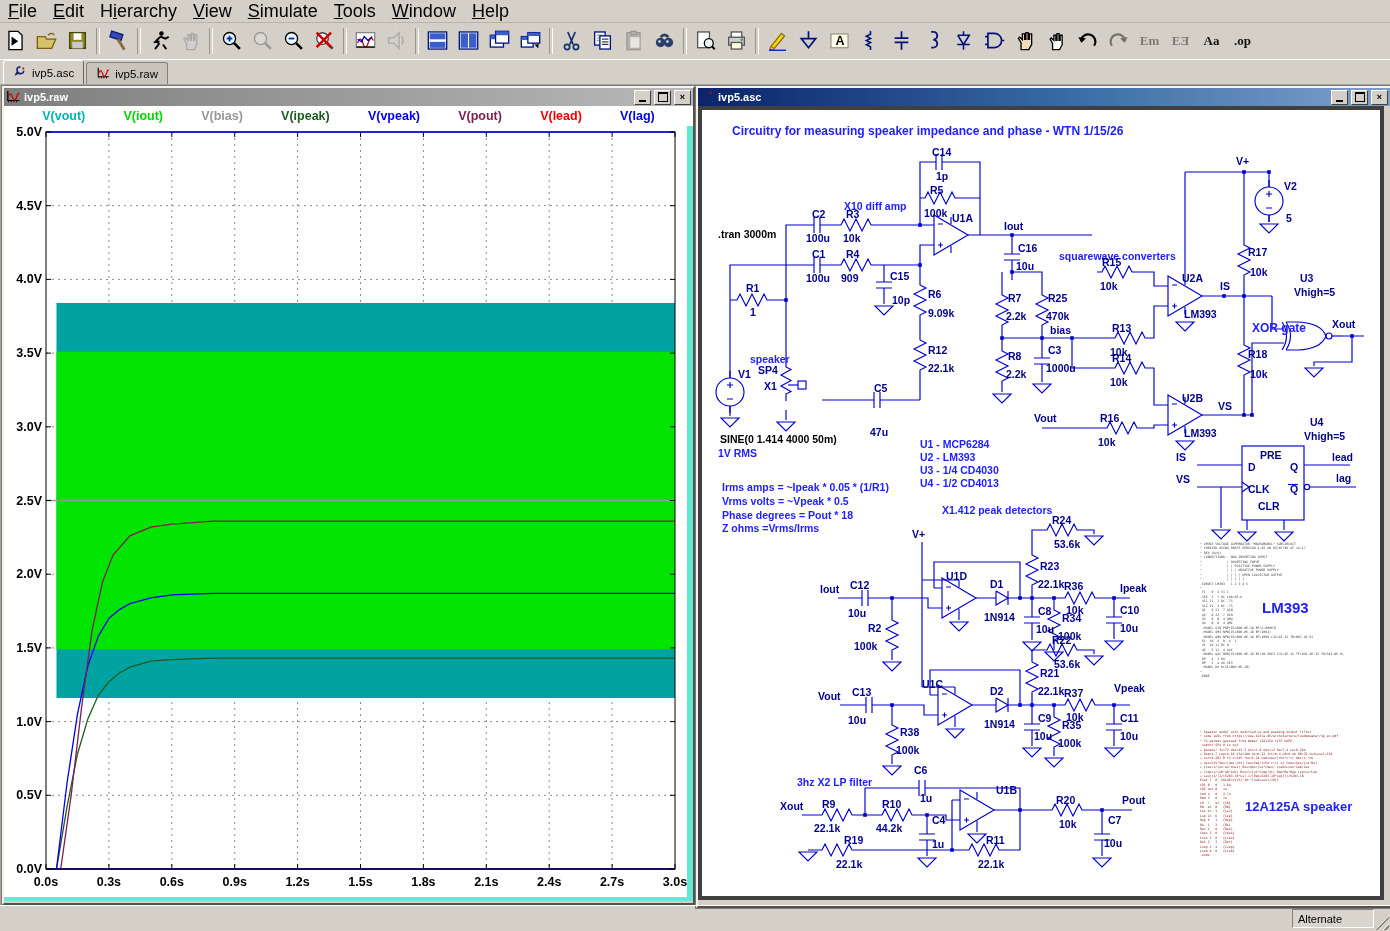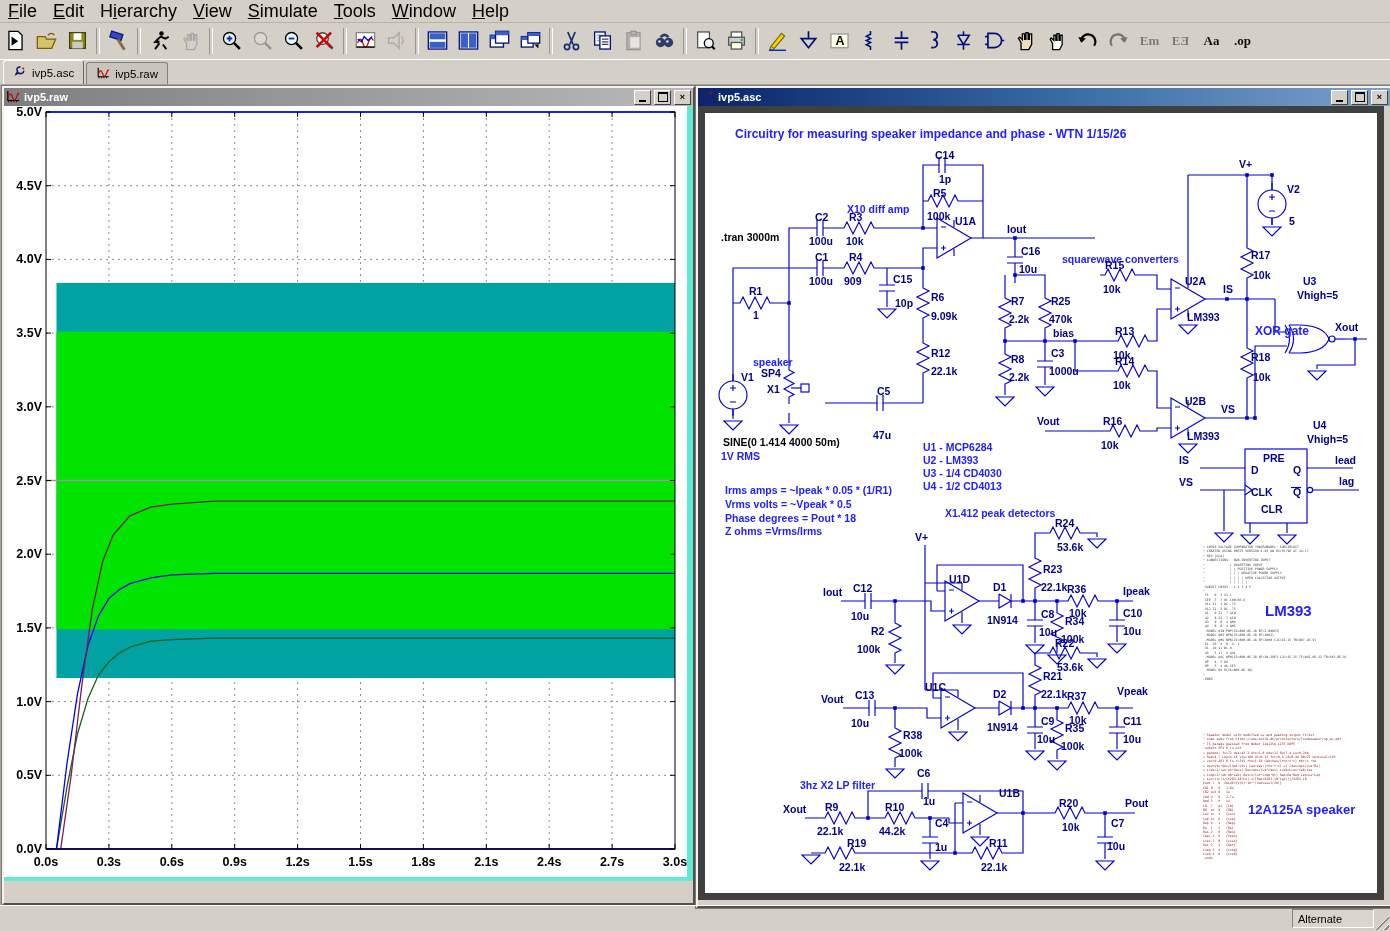--- a/index.html
+++ b/index.html
@@ -42,21 +42,21 @@
   .winbtn{width:15px;height:13px;background:#d4d0c8;border:1px solid;border-color:#fff #404040 #404040 #fff;
     display:flex;align-items:center;justify-content:center;font-size:9px;line-height:9px;color:#000;font-weight:bold;}
   .winbtn .mini{display:block;width:7px;height:2px;background:#000;margin-top:7px;}
   .winbtn .maxi{display:block;width:8px;height:7px;border:1px solid #000;border-top-width:2px;}
   
   #wave-win{left:2px;top:2px;width:689px;height:815px;}
   #wave-legend{height:20px;background:#fff;display:flex;align-items:center;justify-content:space-evenly;font-size:12.5px;font-weight:bold;}
   #plot-wrap{background:#5eead4;}
   
   #schem-win{left:696px;top:2px;width:692px;height:818px;}
-  #schem-content{position:relative;width:686px;height:794px;background:#fff;border:7px solid #404040;box-sizing:border-box;overflow:hidden;}
+  #schem-content{position:relative;width:686px;height:794px;background:#fff;border:4px solid #404040;box-sizing:border-box;overflow:hidden;}
   #schem-svg{position:absolute;left:0;top:0;}
   .netlist{position:absolute;margin:0;font-family:"DejaVu Sans Mono",monospace;
     font-size:3.2px;line-height:4.4px;white-space:pre;letter-spacing:0;}
   #nl-lm393{left:498px;top:432px;color:#3b3b3b;}
   #nl-spk{left:498px;top:620px;color:#8b2323;}
   
   #statusbar{position:absolute;left:0;top:905px;width:100%;height:26px;border-top:1px solid #fff;
     display:flex;align-items:center;justify-content:flex-end;box-sizing:border-box;}
   #status-mode{width:82px;height:19px;margin-right:16px;border:1px solid;border-color:#808080 #fff #fff #808080;
     display:flex;align-items:center;padding-left:5px;font-size:11px;box-sizing:border-box;background:#d9d5cd;}
@@ -464,20 +464,30 @@
           </svg>
         <span class="t-title">ivp5.raw</span>
         <span class="winbtn">
             <span class="mini"></span>
           </span>
         <span class="winbtn">
             <span class="maxi"></span>
           </span>
         <span class="winbtn">×</span>
       </div>
+      <div id="wave-legend">
+          <span style="color: rgb(0, 180, 180);">V(vout)</span>
+          <span style="color: rgb(0, 212, 0);">V(iout)</span>
+          <span style="color: rgb(152, 152, 152);">V(bias)</span>
+          <span style="color: rgb(29, 92, 29);">V(ipeak)</span>
+          <span style="color: rgb(0, 0, 238);">V(vpeak)</span>
+          <span style="color: rgb(124, 32, 82);">V(pout)</span>
+          <span style="color: rgb(238, 0, 0);">V(lead)</span>
+          <span style="color: rgb(0, 0, 238);">V(lag)</span>
+        </div>
       <div id="plot-wrap"><svg id="plot-svg" width="683" height="771">
             <rect x="0" y="0" width="683" height="771" fill="#ffffff"></rect>
             <line x1="104.89999999999999" y1="6" x2="104.89999999999999" y2="743" stroke="#8d8d8d" stroke-dasharray="2,4"></line>
             <line x1="167.79999999999998" y1="6" x2="167.79999999999998" y2="743" stroke="#8d8d8d" stroke-dasharray="2,4"></line>
             <line x1="230.7" y1="6" x2="230.7" y2="743" stroke="#8d8d8d" stroke-dasharray="2,4"></line>
             <line x1="293.59999999999997" y1="6" x2="293.59999999999997" y2="743" stroke="#8d8d8d" stroke-dasharray="2,4"></line>
             <line x1="356.5" y1="6" x2="356.5" y2="743" stroke="#8d8d8d" stroke-dasharray="2,4"></line>
             <line x1="419.4" y1="6" x2="419.4" y2="743" stroke="#8d8d8d" stroke-dasharray="2,4"></line>
             <line x1="482.30000000000007" y1="6" x2="482.30000000000007" y2="743" stroke="#8d8d8d" stroke-dasharray="2,4"></line>
             <line x1="545.1999999999999" y1="6" x2="545.1999999999999" y2="743" stroke="#8d8d8d" stroke-dasharray="2,4"></line>

